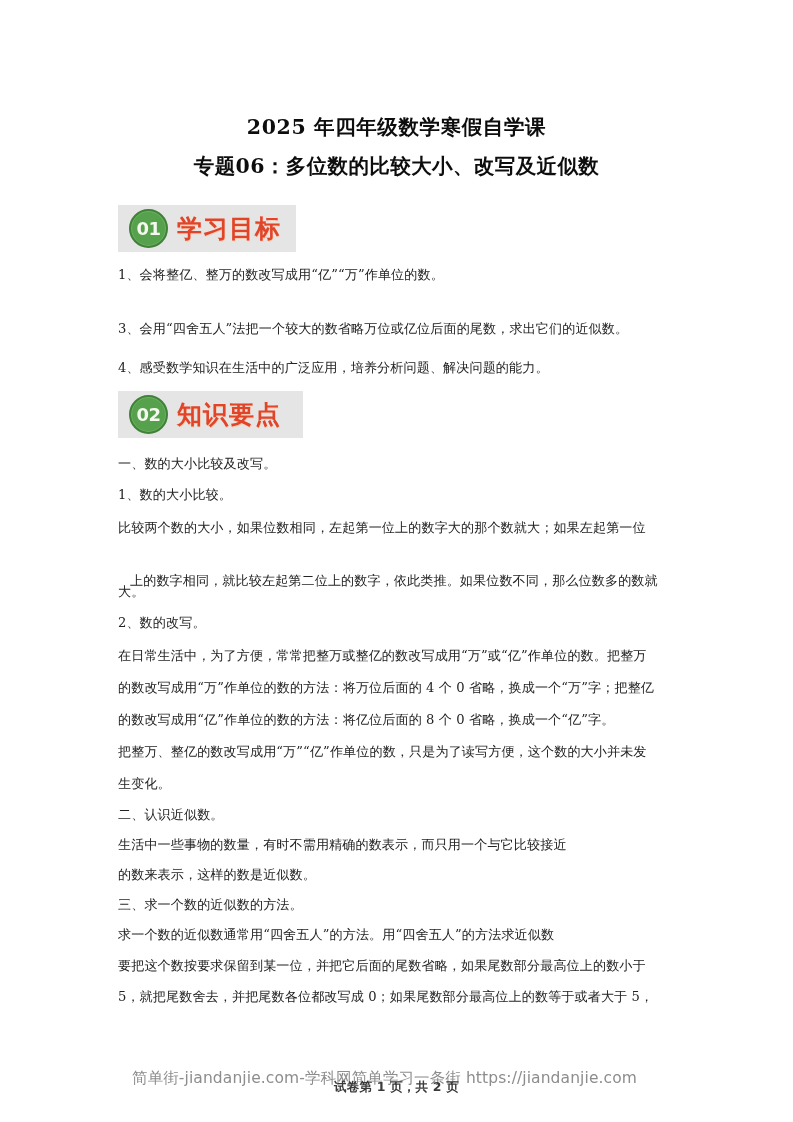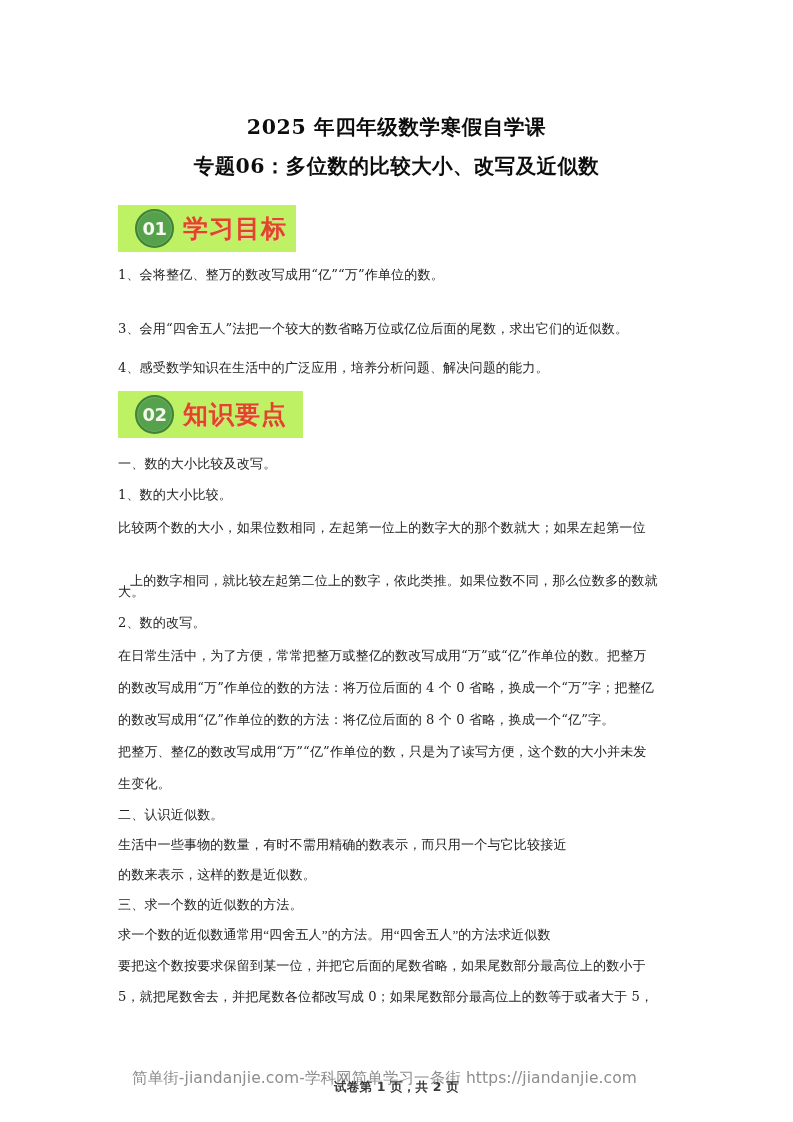--- a/index.html
+++ b/index.html
@@ -47,24 +47,24 @@
     line-height: 32px;
     margin-top: 8px;
     color: #0d0d0d;
   }
 
   
   .badge {
     position: absolute;
     left: 118px;
     height: 47px;
-    background: #bef264;
+    background: #e5e5e5;
     display: flex;
     align-items: center;
-    padding: 0 16px 0 17px;
+    padding: 0 16px 0 11px;
     box-sizing: border-box;
   }
   .badge-1 { top: 205px; width: 178px; }
   .badge-2 { top: 391px; width: 185px; }
 
   .badge-circle {
     width: 39px;
     height: 39px;
     border-radius: 50%;
     background: #56A14B;
@@ -179,21 +179,21 @@
   <div class="body-line" style="top:614px;">2、数的改写。</div>
   <div class="body-line" style="top:647px;">在日常生活中，为了方便，常常把整万或整亿的数改写成用“万”或“亿”作单位的数。把整万</div>
   <div class="body-line" style="top:679px;">的数改写成用“万”作单位的数的方法：将万位后面的 4 个 0 省略，换成一个“万”字；把整亿</div>
   <div class="body-line" style="top:711px;">的数改写成用“亿”作单位的数的方法：将亿位后面的 8 个 0 省略，换成一个“亿”字。</div>
   <div class="body-line" style="top:743px;">把整万、整亿的数改写成用“万”“亿”作单位的数，只是为了读写方便，这个数的大小并未发</div>
   <div class="body-line" style="top:775px;">生变化。</div>
   <div class="body-line" style="top:806px;">二、认识近似数。</div>
   <div class="body-line" style="top:836px;">生活中一些事物的数量，有时不需用精确的数表示，而只用一个与它比较接近</div>
   <div class="body-line" style="top:866px;">的数来表示，这样的数是近似数。</div>
   <div class="body-line" style="top:896px;">三、求一个数的近似数的方法。</div>
-  <div class="body-line" style="top:926px;font-family:Liberation Serif, serif;">求一个数的近似数通常用“四舍五人”的方法。用“四舍五人”的方法求近似数</div>
+  <div class="body-line" style="top:926px;">求一个数的近似数通常用“四舍五人”的方法。用“四舍五人”的方法求近似数</div>
   <div class="body-line" style="top:957px;">要把这个数按要求保留到某一位，并把它后面的尾数省略，如果尾数部分最高位上的数小于</div>
   <div class="body-line" style="top:988px;">5，就把尾数舍去，并把尾数各位都改写成 0；如果尾数部分最高位上的数等于或者大于 5，</div>
 
   <div class="footer">
     <div class="footer-watermark">简单街-jiandanjie.com-学科网简单学习一条街 https://jiandanjie.com</div>
     <div class="footer-pagemark">试卷第 1 页，共 2 页</div>
   </div>
 
 </div>
 

